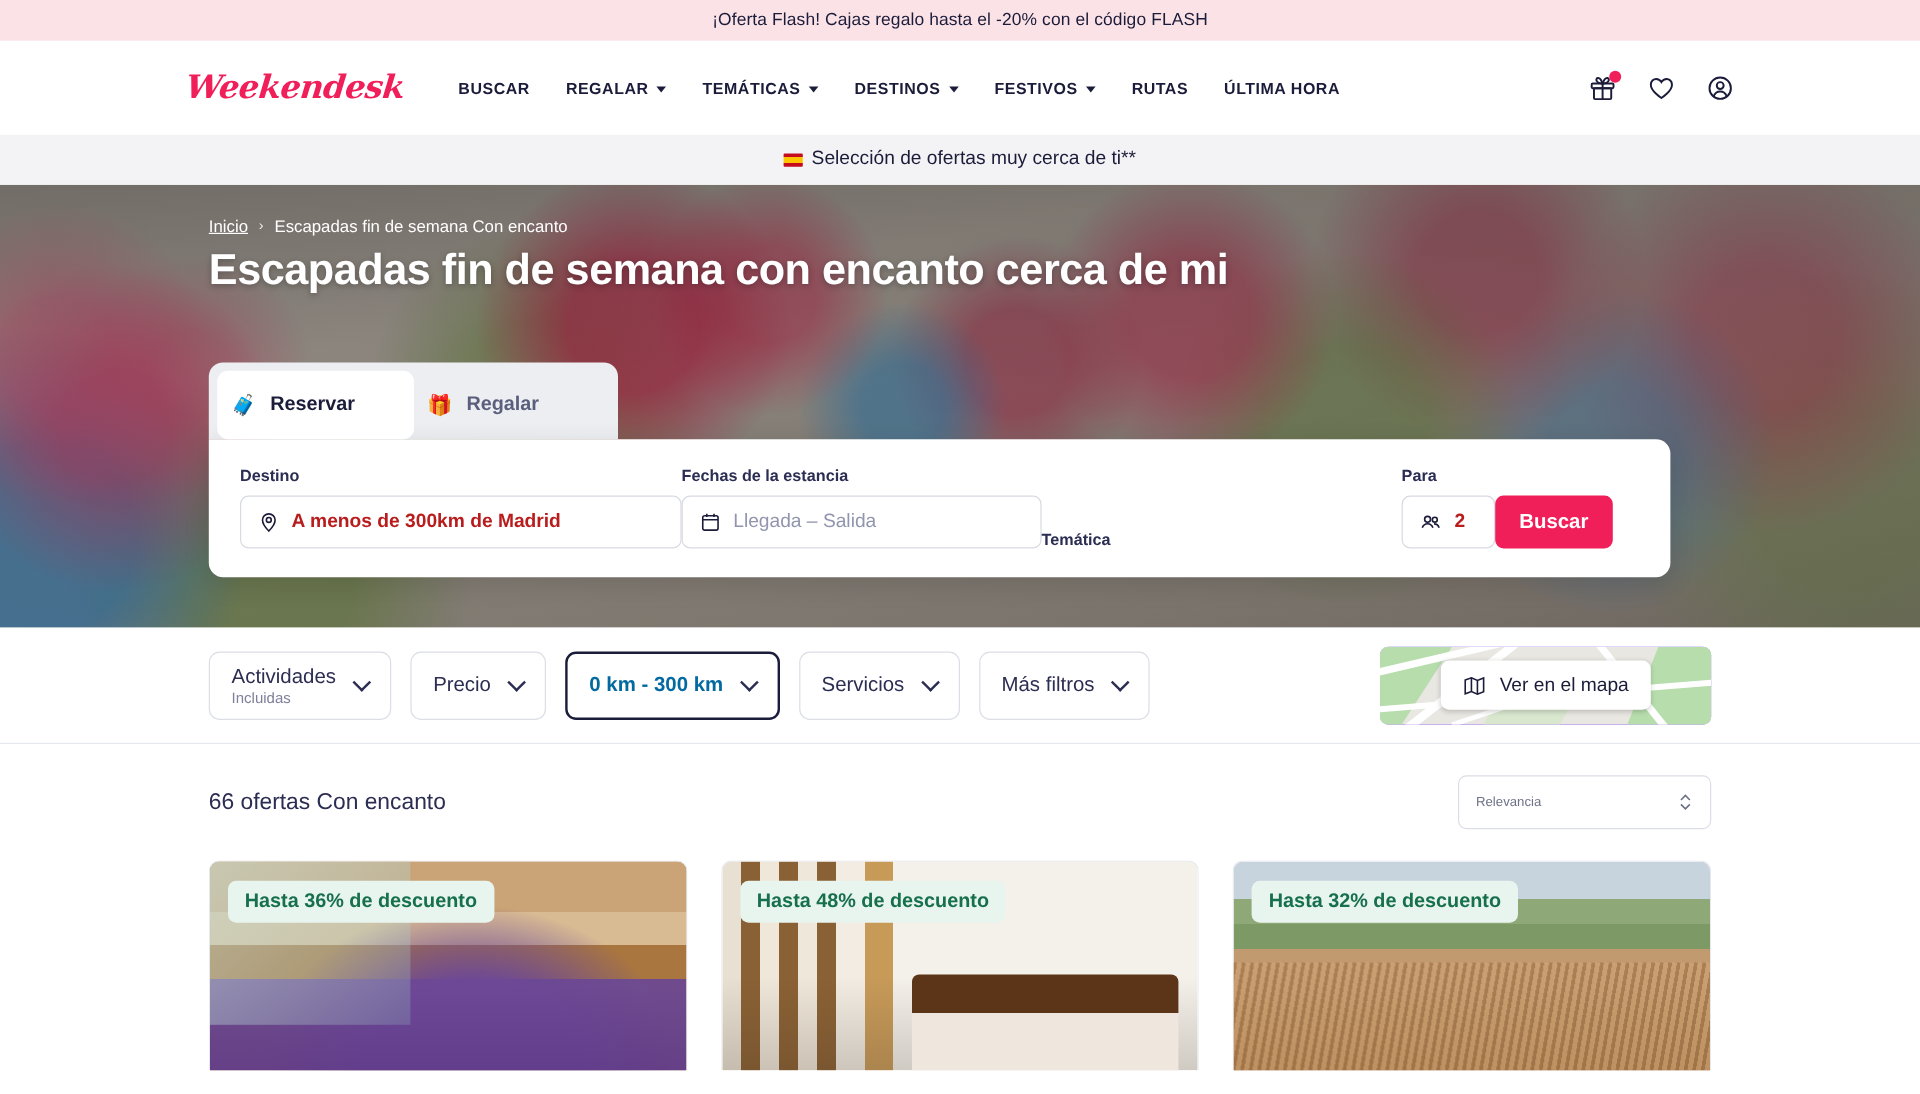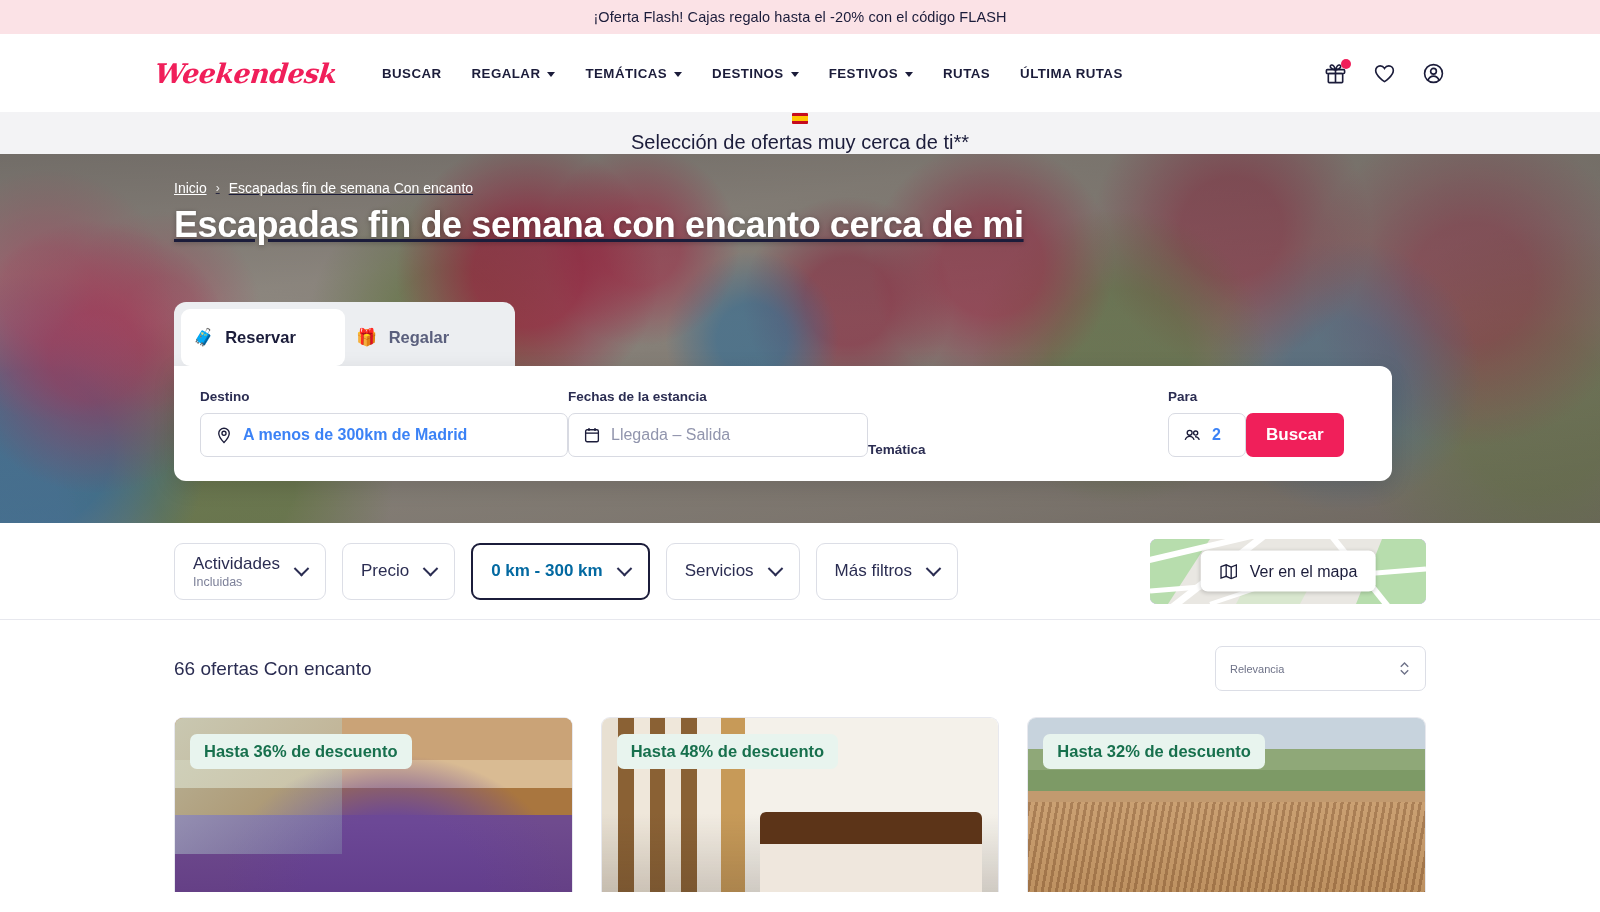--- a/index.html
+++ b/index.html
@@ -64,24 +64,23 @@
     position: absolute; top: -3px; right: -4px;
     width: 10px; height: 10px; border-radius: 50%;
     background: #f01f5a;
   }
 
   
   .sub-banner {
     height: 42px;
     background: #f3f3f5;
     display: flex; align-items: center; justify-content: center;
-    font-size: 20px;
+    font-size: 16px;
     color: #1b1c3a;
     gap: 7px;
-    flex-direction: column;
   }
   .flag {
     display: inline-block;
     width: 16px; height: 11px;
     background: linear-gradient(to bottom,
       #c60b1e 0 25%, #ffc400 25% 75%, #c60b1e 75% 100%);
     border-radius: 1px;
   }
 
   
@@ -112,21 +111,20 @@
       linear-gradient(170deg, #b9b3ab 0%, #c9c2b8 28%, #b3aca2 55%, #a49c93 80%, #8e867d 100%);
     filter: saturate(1.05);
   }
   .hero-scrim {
     position: absolute; inset: 0;
     background: linear-gradient(to bottom, rgba(30,26,24,.46) 0%, rgba(30,26,24,.34) 45%, rgba(30,26,24,.30) 100%);
   }
   .hero-inner {
     position: relative;
     padding: 26px 16px 0 174px;
-    text-decoration: underline;
   }
   .breadcrumb {
     display: flex; align-items: center; gap: 9px;
     font-size: 14px; color: #fff;
   }
   .breadcrumb a { color: #fff; text-decoration: underline; cursor: pointer; }
   .crumb-sep { opacity: .85; font-size: 12px; }
   .hero-title {
     margin-top: 8px;
     font-size: 36px;
@@ -173,21 +171,21 @@
   .field-box {
     height: 44px;
     border: 1px solid #d8dae2;
     border-radius: 7px;
     display: flex; align-items: center; gap: 10px;
     padding: 0 14px;
     font-size: 16px;
     cursor: pointer;
     background: #fff;
   }
-  .field-value { font-weight: 700; color: #3b82f6; }
+  .field-value { font-weight: 700; color: #b91c1c; }
   .field-placeholder { color: #9195ad; }
   .f-destino { width: 368px; }
   .f-fechas  { width: 300px; }
   .f-tematica{ width: 300px; }
   .f-para    { width: 78px; }
   .btn-buscar {
     height: 44px; min-width: 96px;
     background: #f01f5a; color: #fff;
     border: none; border-radius: 7px;
     font-size: 17px; font-weight: 700;
@@ -373,21 +371,21 @@
       <span class="caret"></span>
     </div>
     <div class="nav-item">
       <span>FESTIVOS</span>
       <span class="caret"></span>
     </div>
     <div class="nav-item">
       <span>RUTAS</span>
     </div>
     <div class="nav-item">
-      <span>ÚLTIMA RUTAS</span>
+      <span>ÚLTIMA HORA</span>
     </div>
   </nav>
 
   <div class="header-actions">
     <div class="icon-btn">
       <svg width="23" height="23" viewBox="0 0 24 24" fill="none" stroke="#1b1c3a" stroke-width="1.7">
         <rect x="2.5" y="8" width="19" height="4" rx="1"></rect>
         <rect x="4.5" y="12" width="15" height="9.5" rx="1"></rect>
         <line x1="12" y1="8" x2="12" y2="21.5"></line>
         <path d="M12 8 C12 8 10.2 2.8 7.8 3.2 C5.6 3.6 6 7.8 12 8Z"></path>

